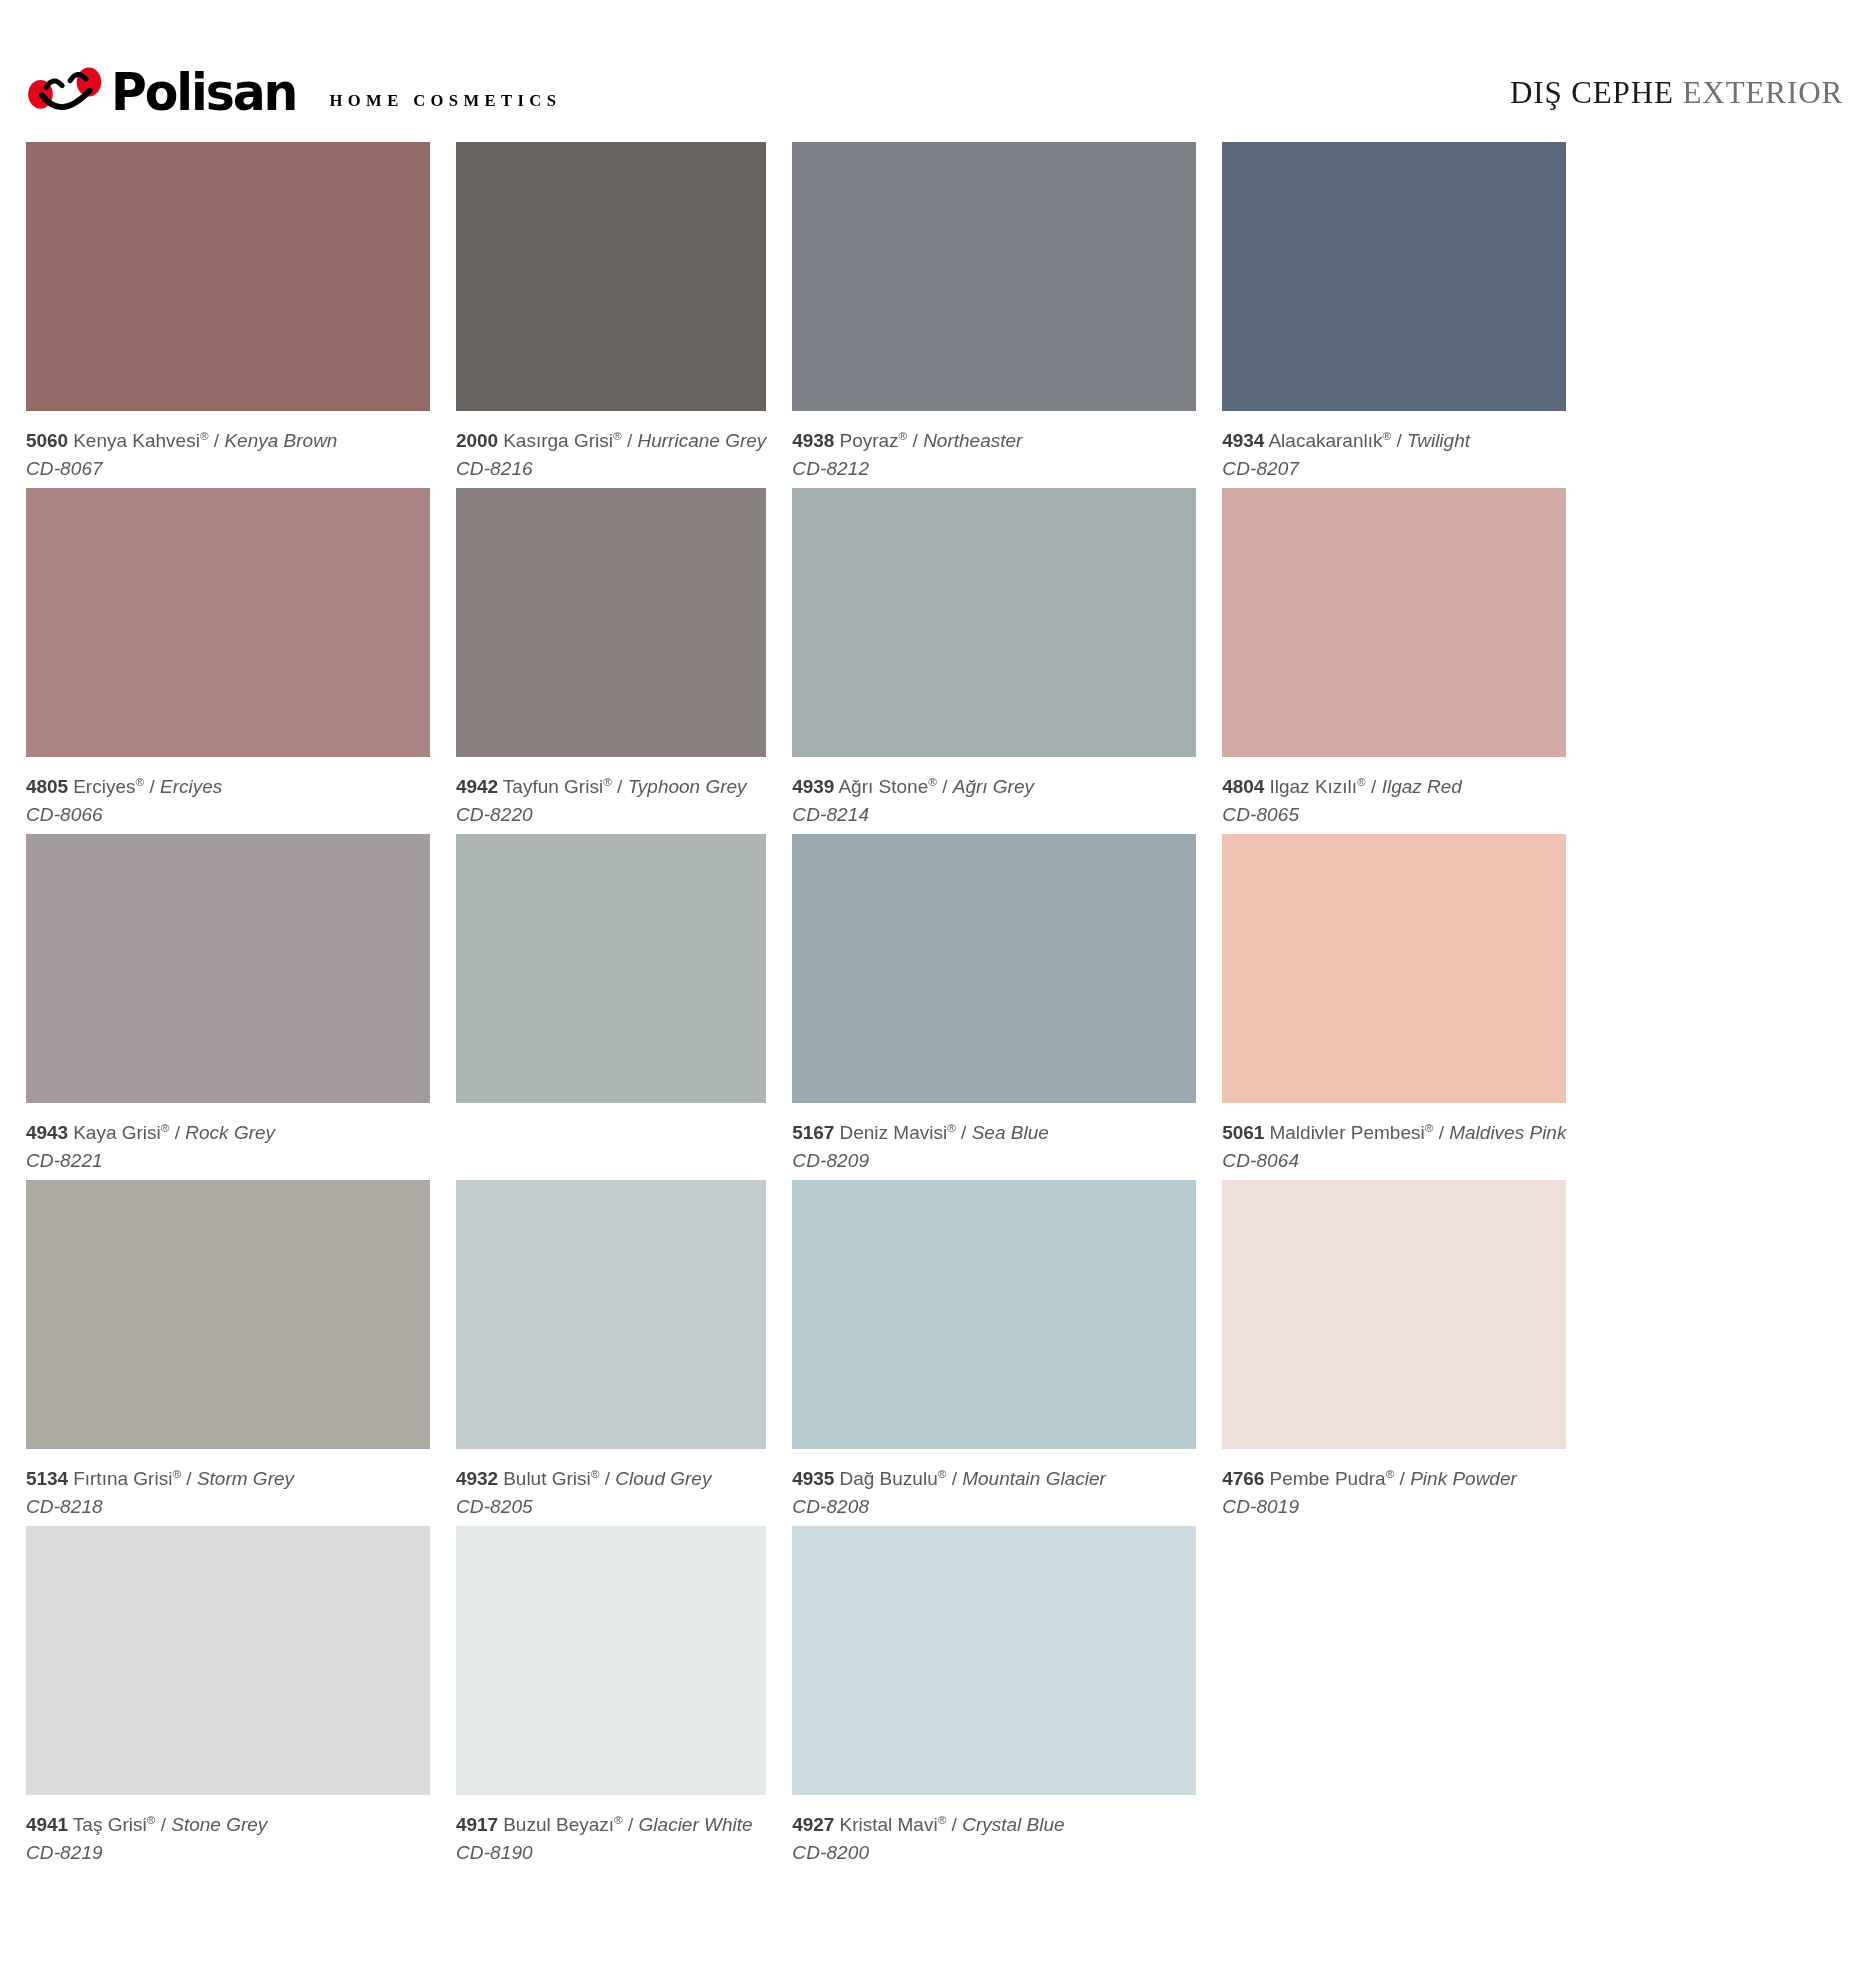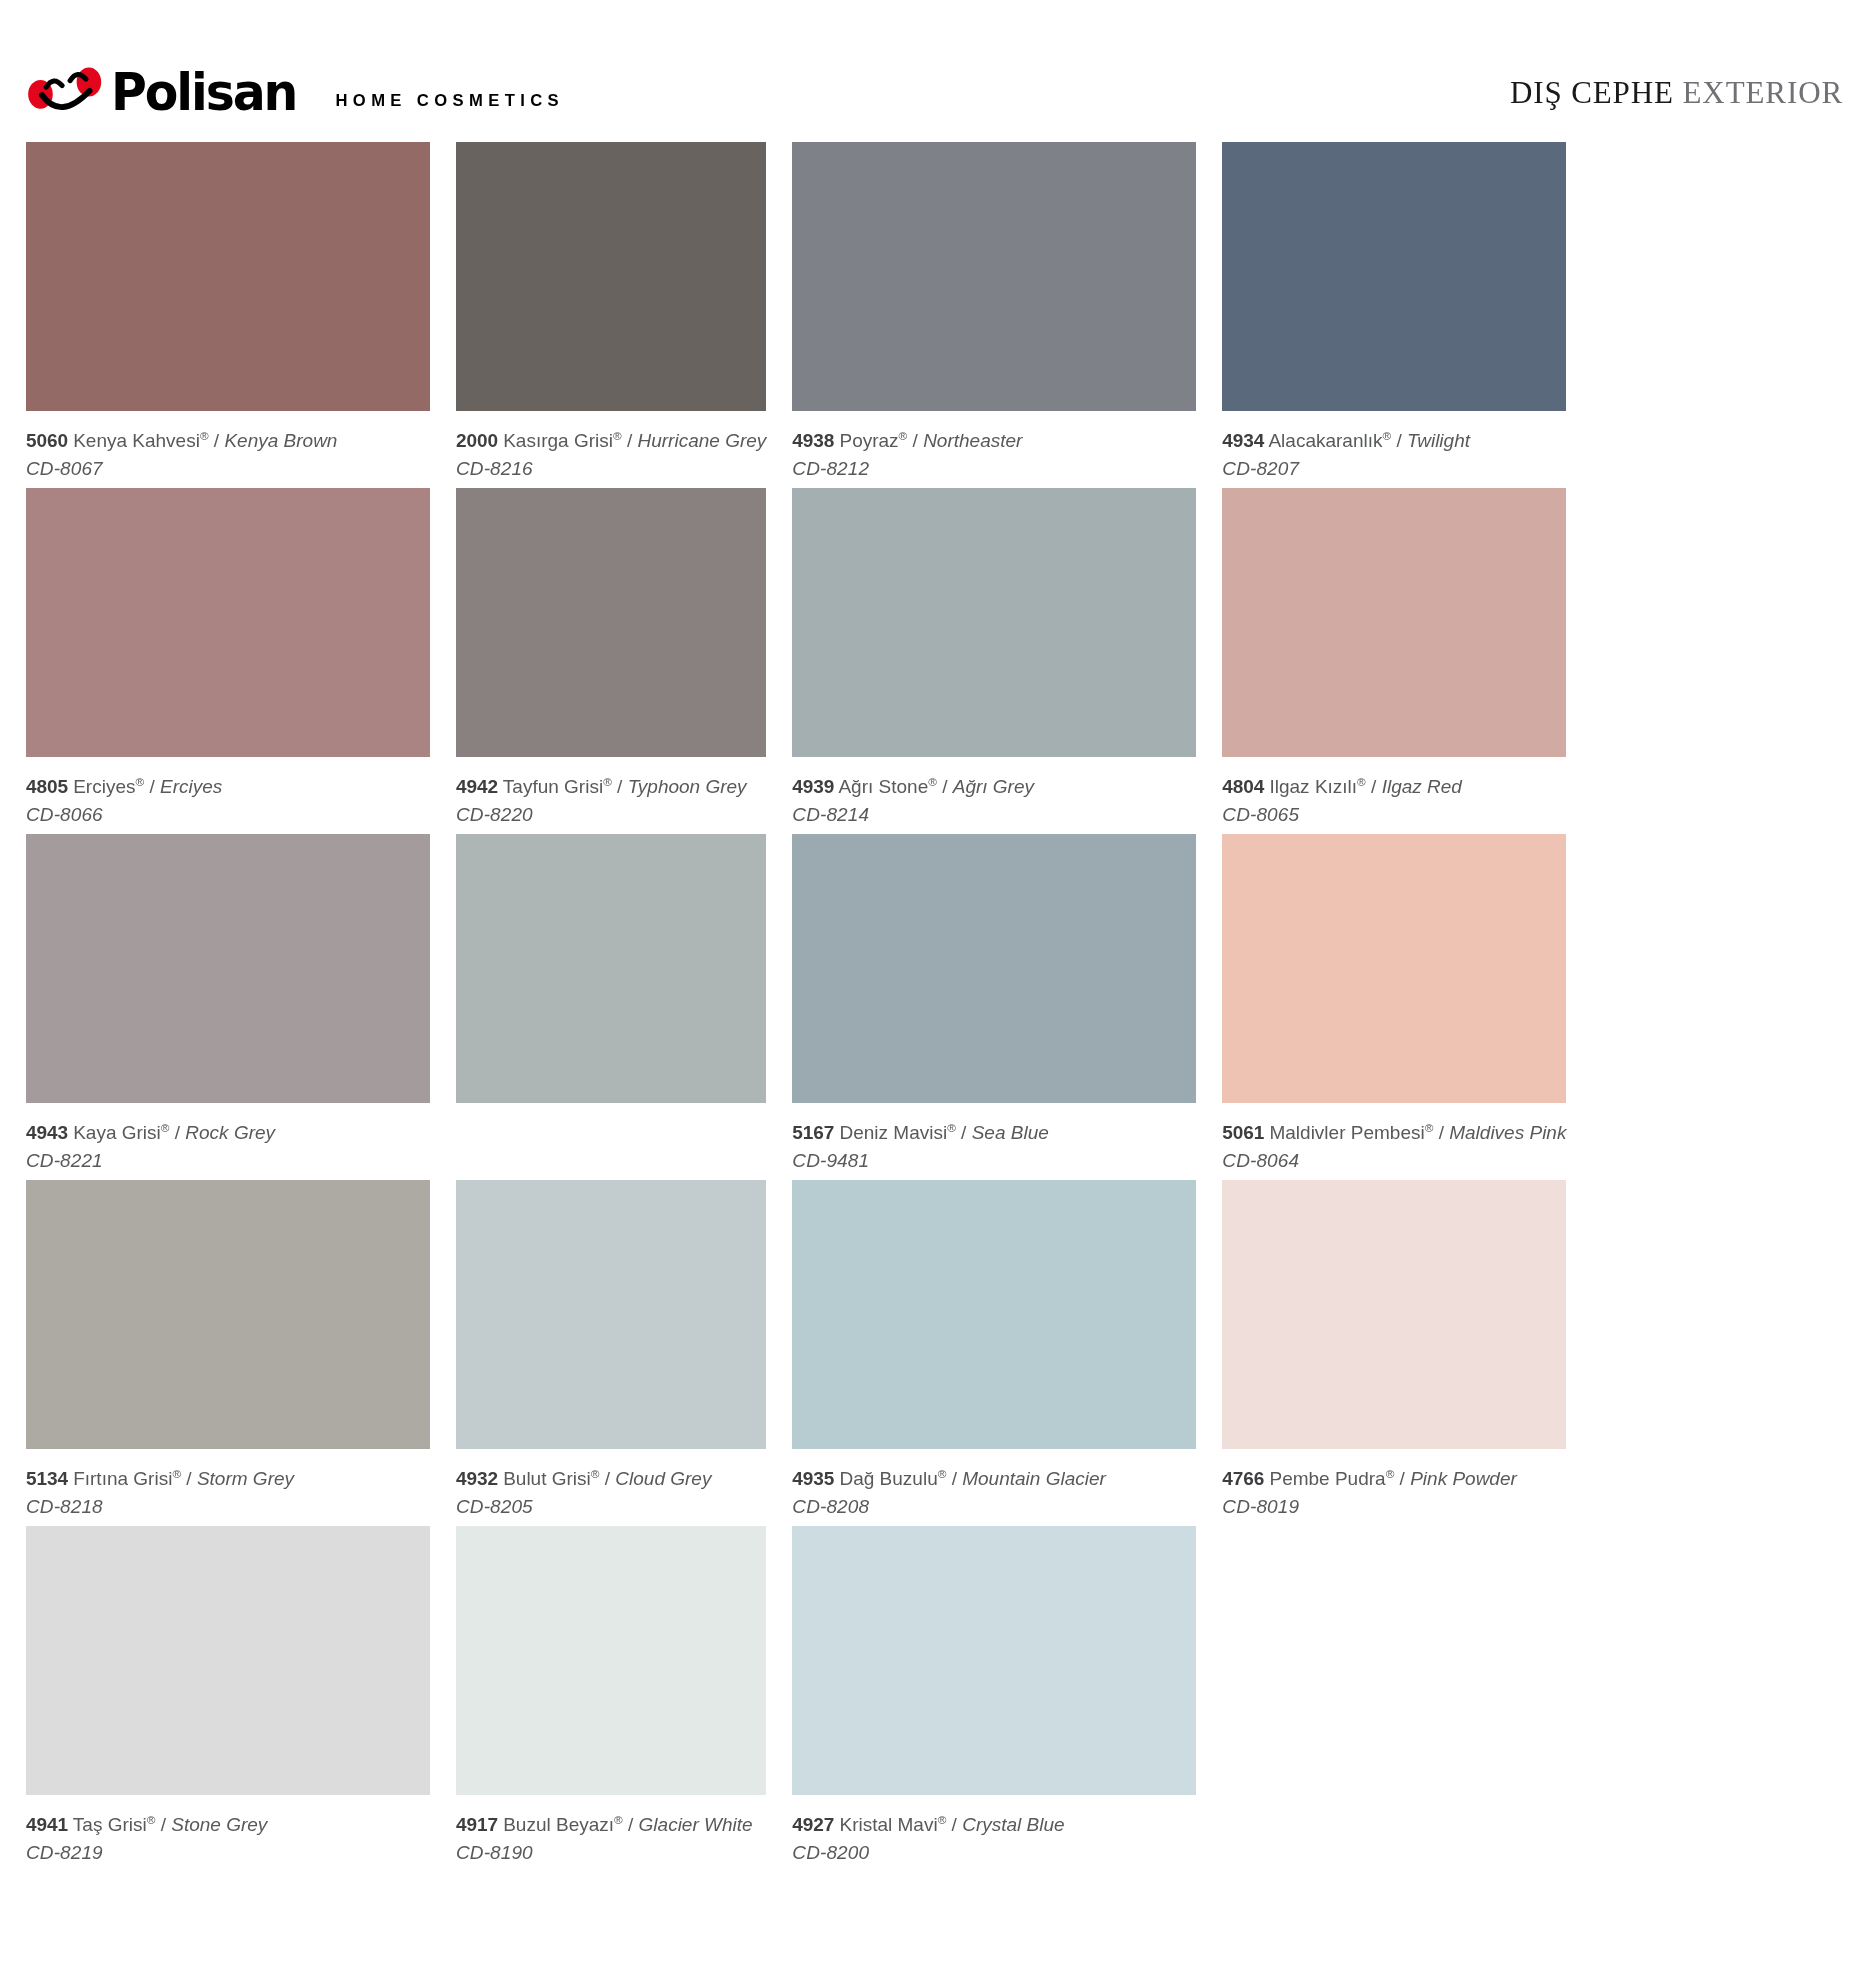--- a/index.html
+++ b/index.html
@@ -56,26 +56,26 @@
     font-weight: 700;
     font-size: 52px;
     letter-spacing: -2.2px;
     color: #000000;
     line-height: 0.92;
     transform: scaleX(0.94);
     transform-origin: left bottom;
   }
 
   .brand-sub {
-    font-family: Liberation Sans, sans-serif;
+    font-family: Liberation Serif, serif;
     font-weight: 700;
     font-size: 16.6px;
     letter-spacing: 5.4px;
     color: #000000;
-    margin-left: 27px;
+    margin-left: 21px;
     padding-bottom: 6.5px;
     white-space: nowrap;
   }
 
   .header-right {
     position: absolute;
     right: 26px;
     top: 75px;
     font-family: Liberation Serif, serif;
     font-size: 31px;
@@ -244,21 +244,21 @@
           <span class="cap-line2 cap-cd">CD-8221</span>
         </div>
       </div>
       <div class="swatch-cell">
         <div class="swatch-chip" style="background: rgb(173, 181, 181);"></div>
       </div>
       <div class="swatch-cell">
         <div class="swatch-chip" style="background: rgb(154, 170, 176);"></div>
         <div class="swatch-caption">
           <span class="cap-line1"><span class="cap-code">5167</span><span class="cap-tr"> Deniz Mavisi</span><span class="cap-reg">®</span><span class="cap-sep"> / </span><span class="cap-en">Sea Blue</span></span>
-          <span class="cap-line2 cap-cd">CD-9481</span>
+          <span class="cap-line2 cap-cd">CD-8209</span>
         </div>
       </div>
       <div class="swatch-cell">
         <div class="swatch-chip" style="background: rgb(238, 195, 180);"></div>
         <div class="swatch-caption">
           <span class="cap-line1"><span class="cap-code">5061</span><span class="cap-tr"> Maldivler Pembesi</span><span class="cap-reg">®</span><span class="cap-sep"> / </span><span class="cap-en">Maldives Pink</span></span>
           <span class="cap-line2 cap-cd">CD-8064</span>
         </div>
       </div>
       <div class="swatch-cell">

